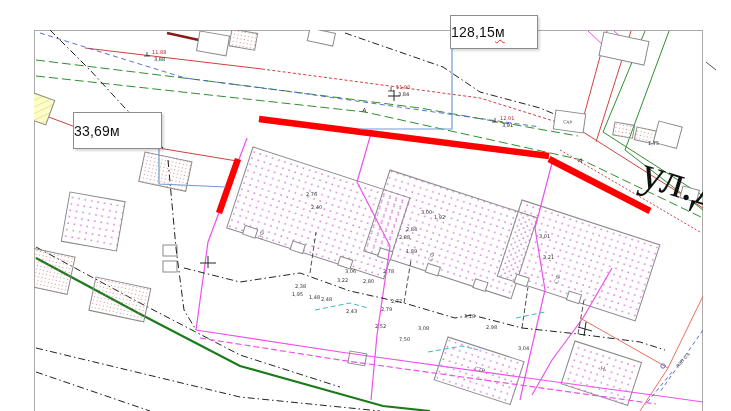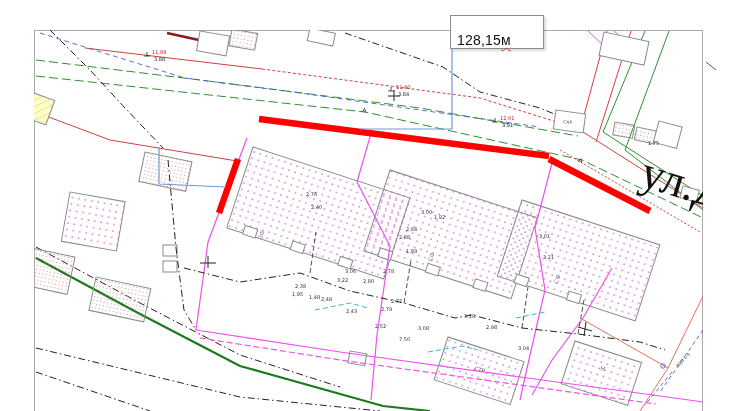--- a/index.html
+++ b/index.html
@@ -2,21 +2,21 @@
 <html><head>
 <meta charset="utf-8">
 <style>
   html,body{margin:0;padding:0;}
   body{width:731px;height:411px;background:#fff;overflow:hidden;
        font-family:"Liberation Sans",sans-serif;position:relative;}
   #stage{position:absolute;left:0;top:0;width:731px;height:411px;}
   svg{position:absolute;left:0;top:0;}
   .callout{position:absolute;background:#fff;border:1.2px solid #8c8c8c;
            box-shadow:1.5px 1.5px 2px rgba(0,0,0,.15);
-           display:flex;align-items:flex-end;padding-left:6px;
+           display:flex;align-items:center;
            font-size:14px;color:#111;letter-spacing:.2px;}
   .sq{text-decoration-line:underline;text-decoration-style:wavy;
       text-decoration-color:#e03030;text-decoration-thickness:1px;
       text-underline-offset:2px;}
   .elev{font:5px "DejaVu Sans",sans-serif;fill:#333;}
   .dual-top{font:5px "DejaVu Sans",sans-serif;fill:#c02020;}
   .dual-bot{font:5px "DejaVu Sans",sans-serif;fill:#222;}
   .street-name{font-family:"Liberation Serif",serif;font-size:46px;fill:#101010;}
 </style>
 </head>
@@ -236,13 +236,16 @@
   <g fill="none" stroke="#6f9bd1" stroke-width="1.2">
     <path d="M452,47 L452,129 L360,129"></path>
     <path d="M159,147 L159,184 L226,187"></path>
   </g>
 </svg>
 
 <div class="callout" style="left:450px;top:15px;width:86px;height:32px;">
   <span>128,15 </span>
       <span class="sq">м</span>
 </div>
+<div class="callout" style="left:73px;top:112px;width:87px;height:35px;">
+  <span>33,69м</span>
 </div>
+</div>
 
 </body></html>

